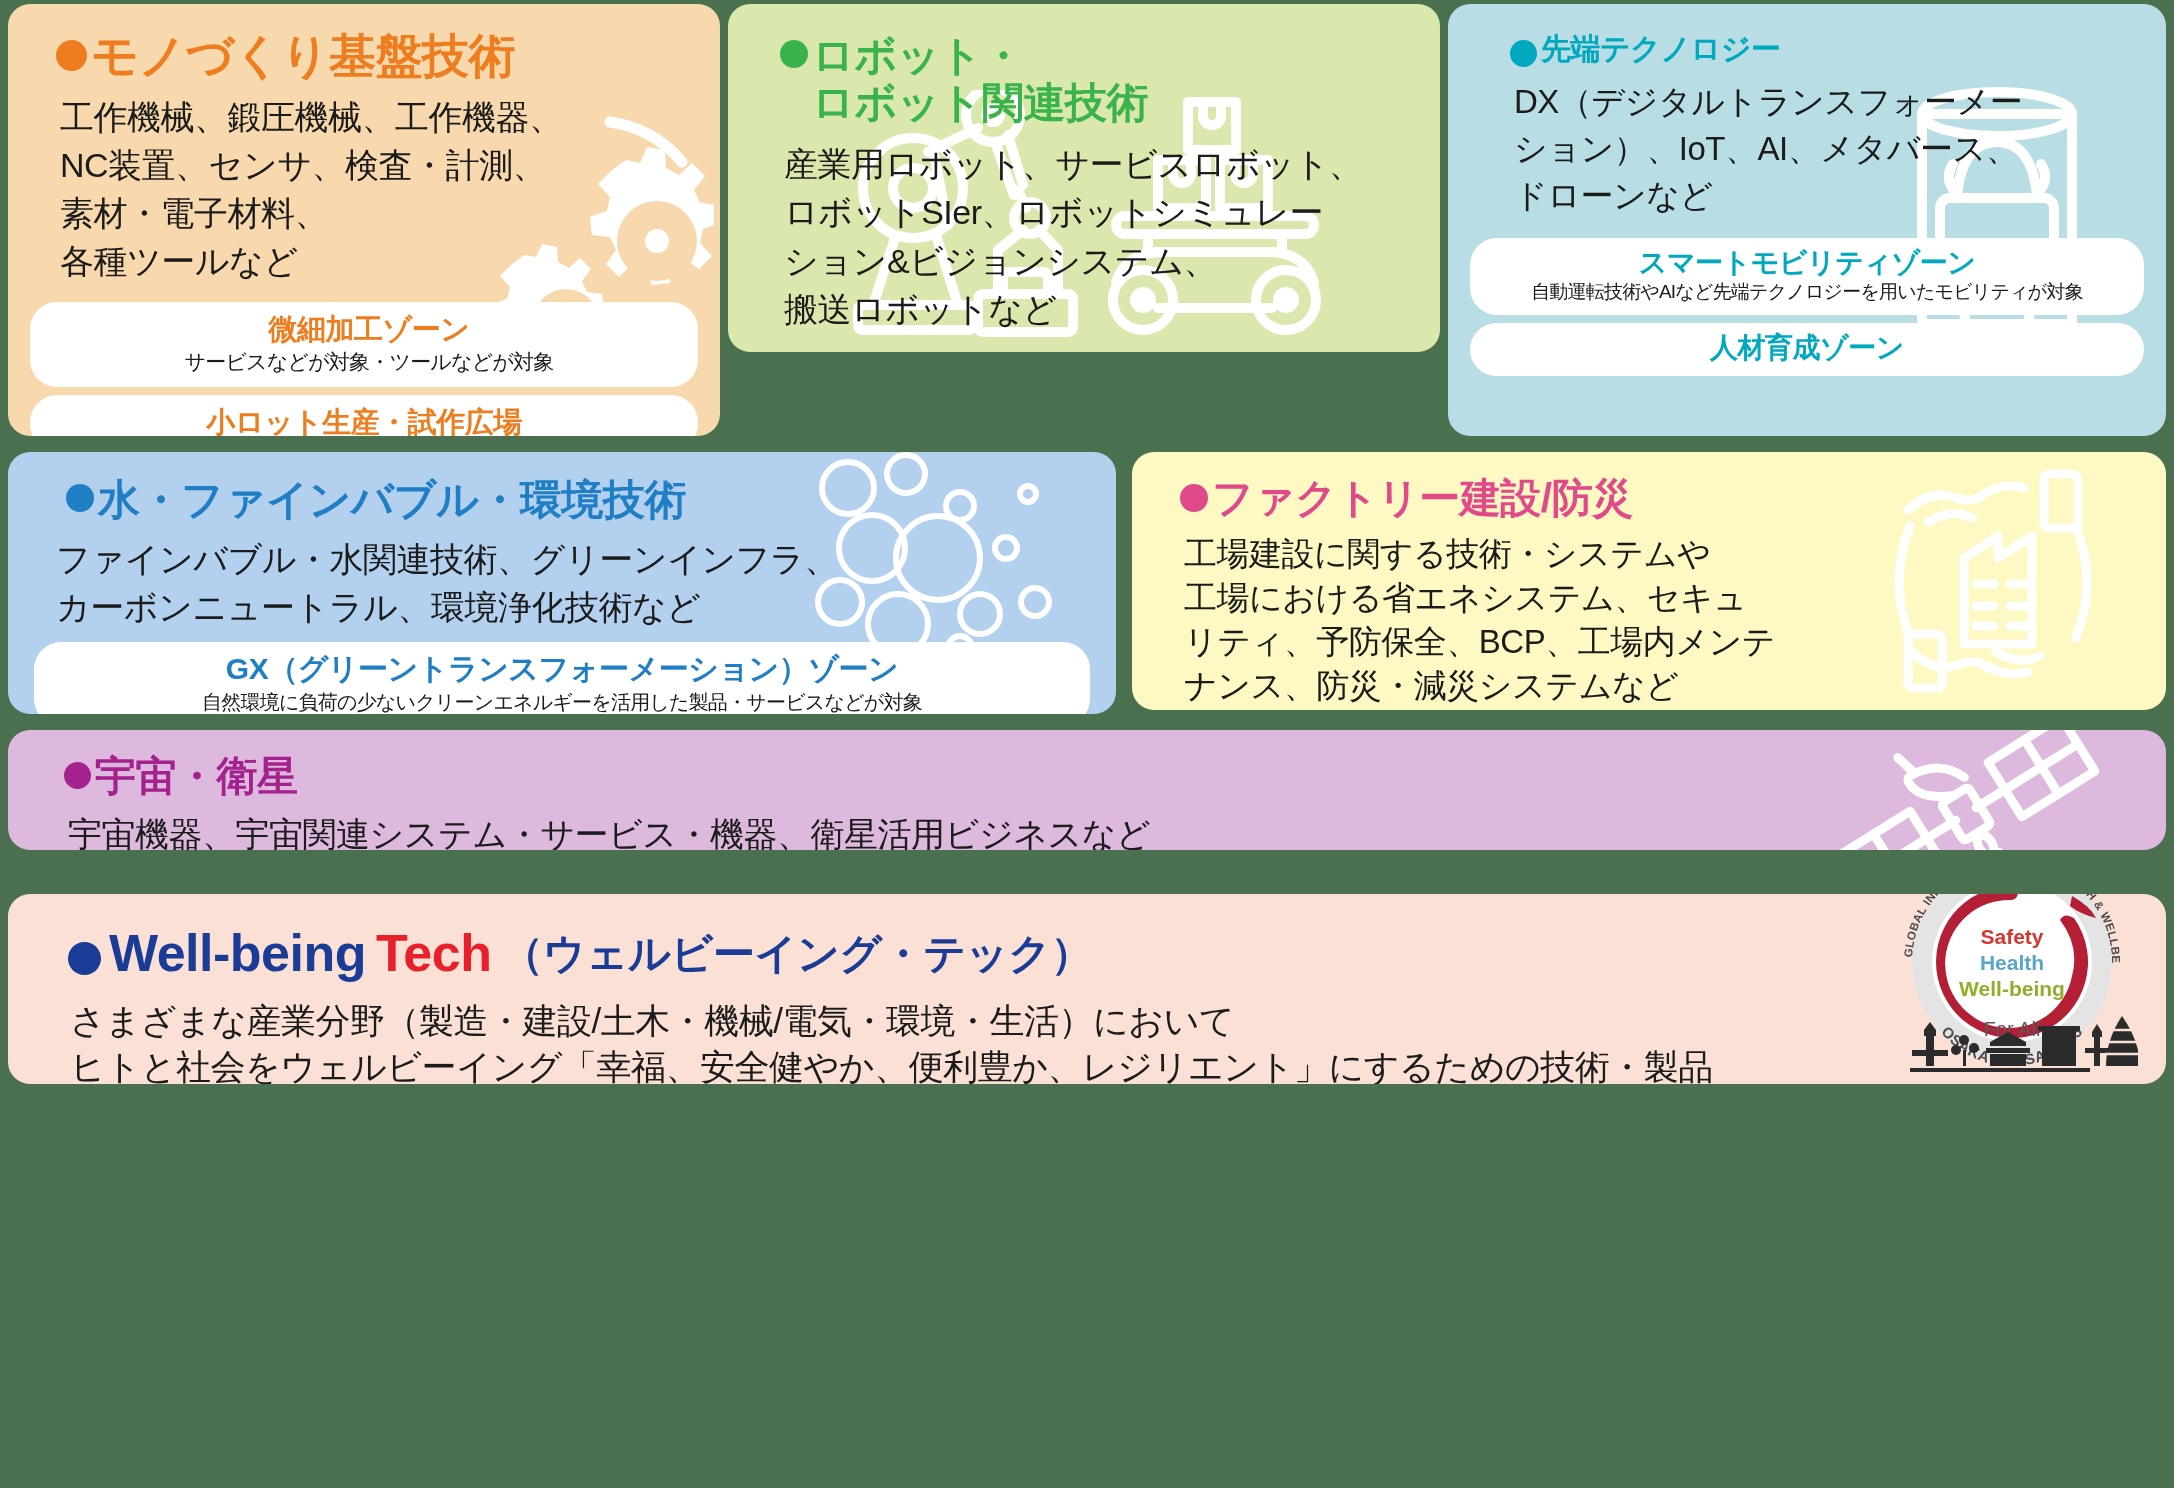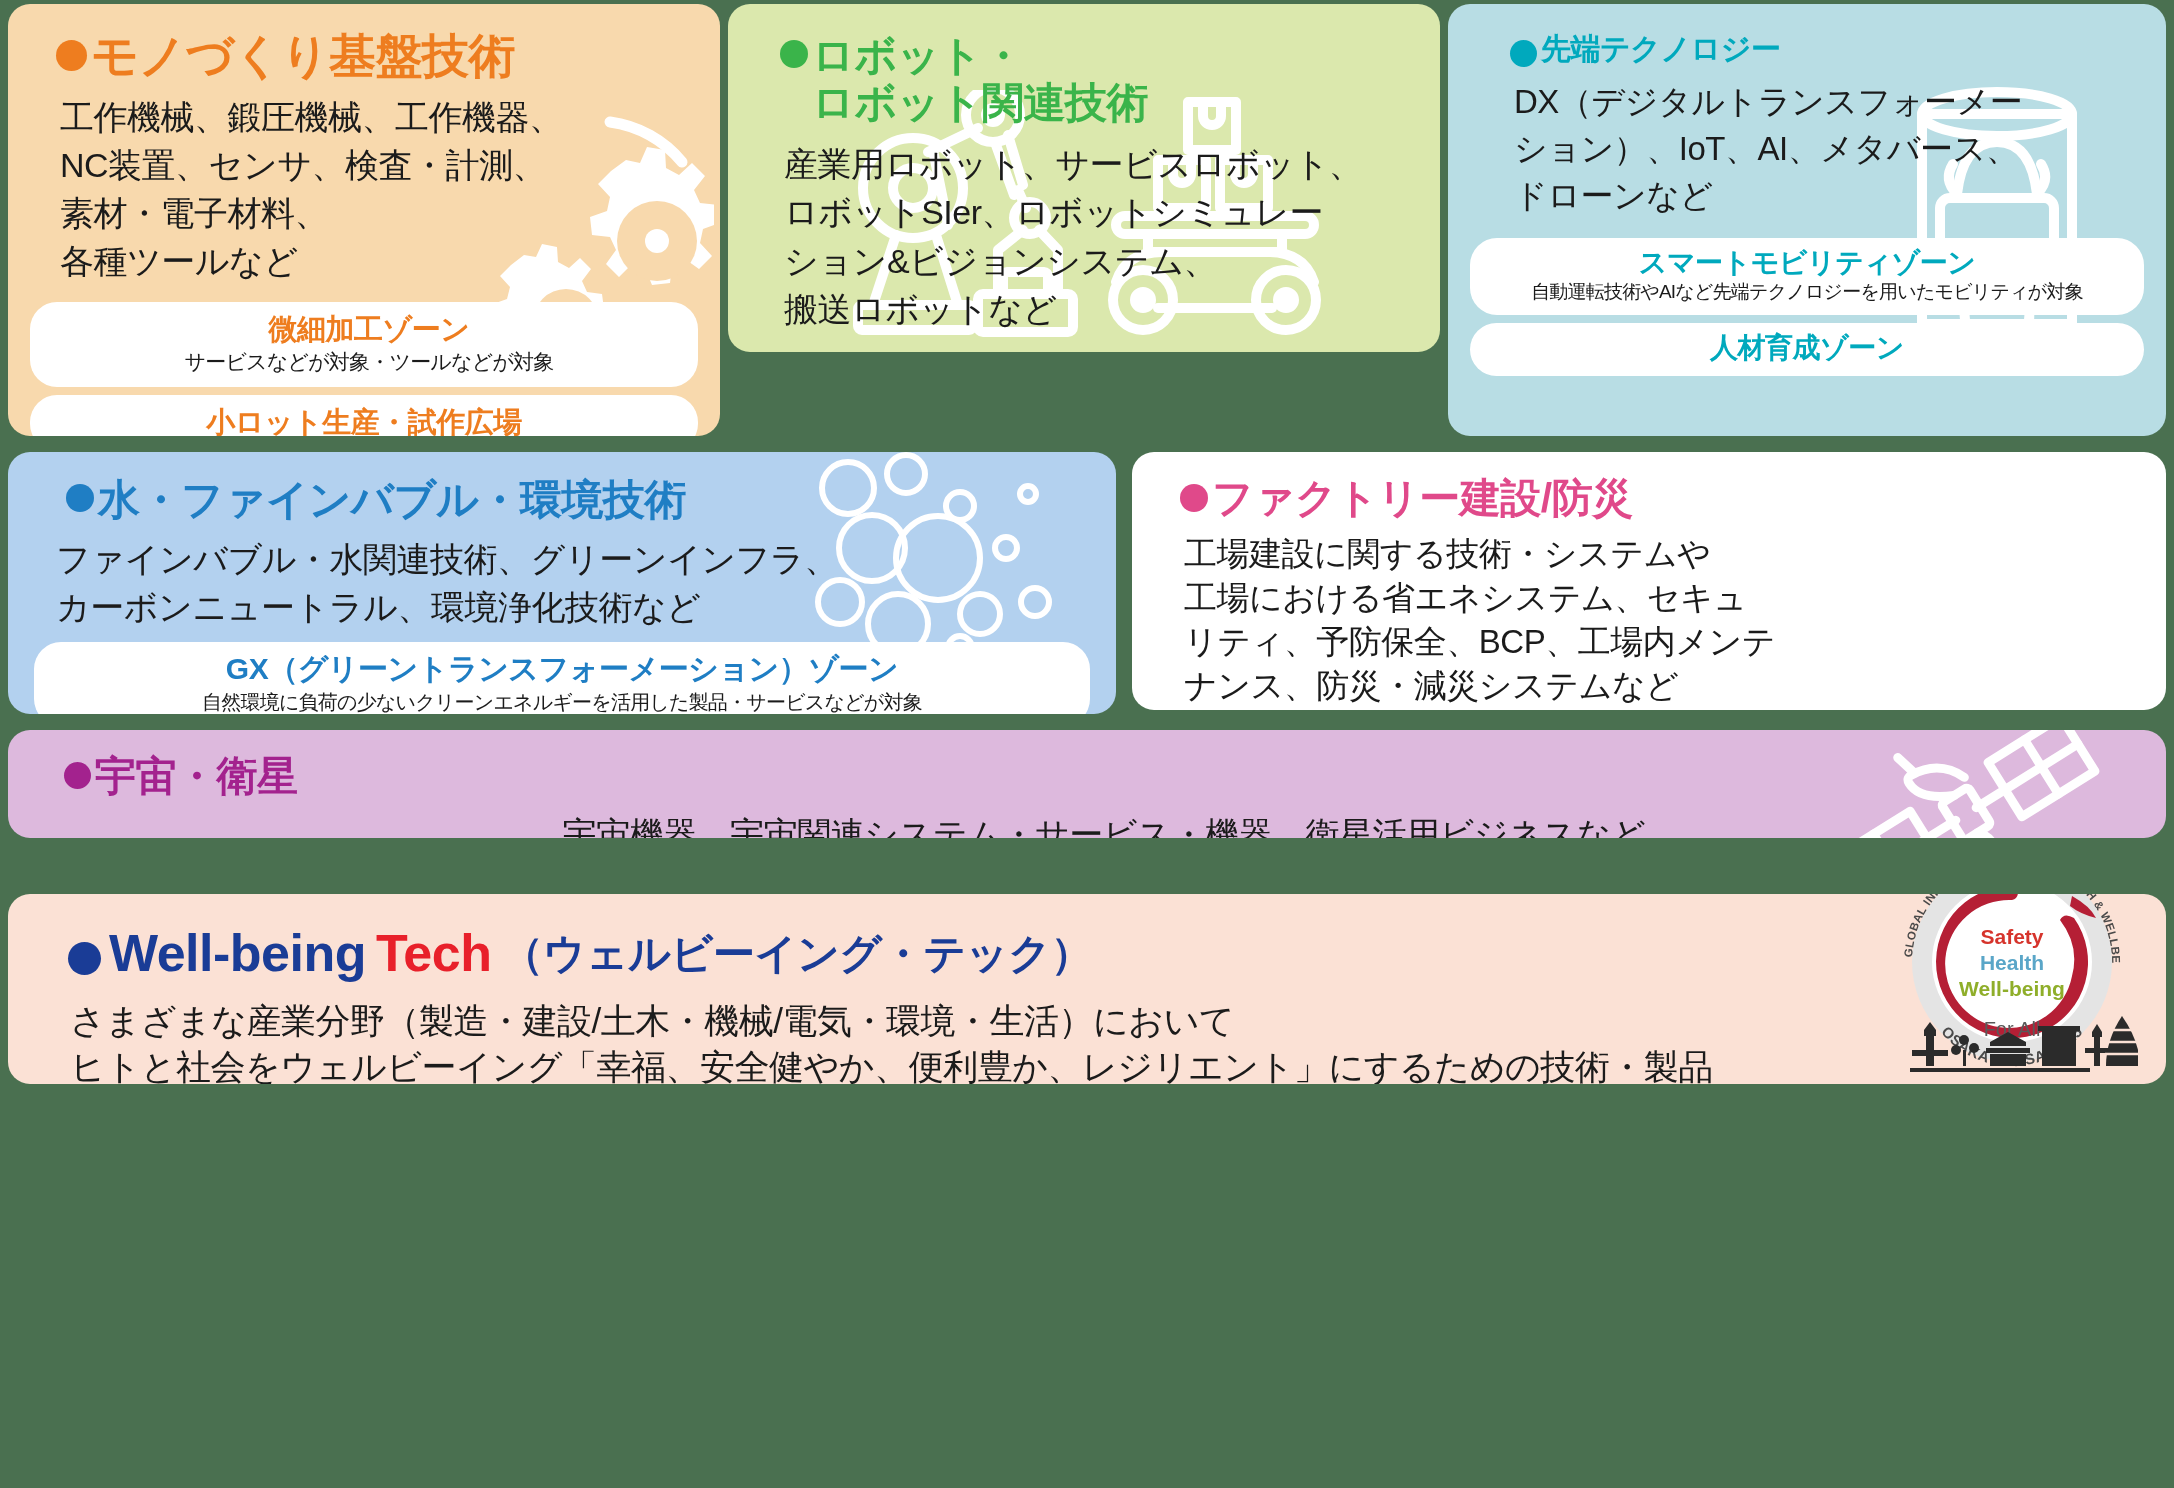--- a/index.html
+++ b/index.html
@@ -78,27 +78,27 @@
   
   #p4{left:8px;top:452px;width:1108px;height:262px;background:#b3d1ef;padding:18px 26px;}
   #p4 .ptitle{font-size:42px;color:#1f7ec4;margin:6px 0 12px 32px;}
   #p4 .bullet{width:28px;height:28px;background:#1f7ec4;margin-top:8px;}
   #p4 .pbody{font-size:34px;margin-left:22px;}
   #p4 .subbox{margin:10px 0 0 0;padding:9px 0 12px;}
   #p4 .subtitle{font-size:30px;color:#1f7ec4;}
   #p4 .subdesc{font-size:20px;margin-top:3px;}
 
   
-  #p5{left:1132px;top:452px;width:1034px;height:258px;background:#ffffff;padding:18px 26px;}
+  #p5{left:1132px;top:452px;width:1034px;height:258px;background:#fef9c3;padding:18px 26px;}
   #p5 .ptitle{font-size:41px;color:#e0498a;margin:6px 0 10px 22px;}
   #p5 .bullet{width:28px;height:28px;background:#e0498a;margin-top:8px;}
   #p5 .pbody{font-size:33px;margin-left:26px;line-height:1.33;}
 
   
-  #p6{left:8px;top:730px;width:2158px;height:108px;background:#ddb9dd;padding:18px 26px;text-align:center;}
+  #p6{left:8px;top:730px;width:2158px;height:120px;background:#ddb9dd;padding:18px 26px;}
   #p6 .ptitle{font-size:41px;color:#a3228e;margin:6px 0 10px 30px;}
   #p6 .bullet{width:27px;height:27px;background:#a3228e;margin-top:8px;}
   #p6 .pbody{font-size:34px;margin-left:34px;}
 
   
   #p7{left:8px;top:894px;width:2158px;height:190px;background:#fbe1d5;padding:20px 26px;}
   #p7 .ptitle{font-size:52px;margin:10px 0 16px 34px;align-items:center;}
   #p7 .bullet{width:33px;height:33px;background:#1a3c96;margin-top:10px;margin-right:8px;}
   #p7 .wb-blue{color:#1a3c96;}
   #p7 .wb-red{color:#e8202a;}

